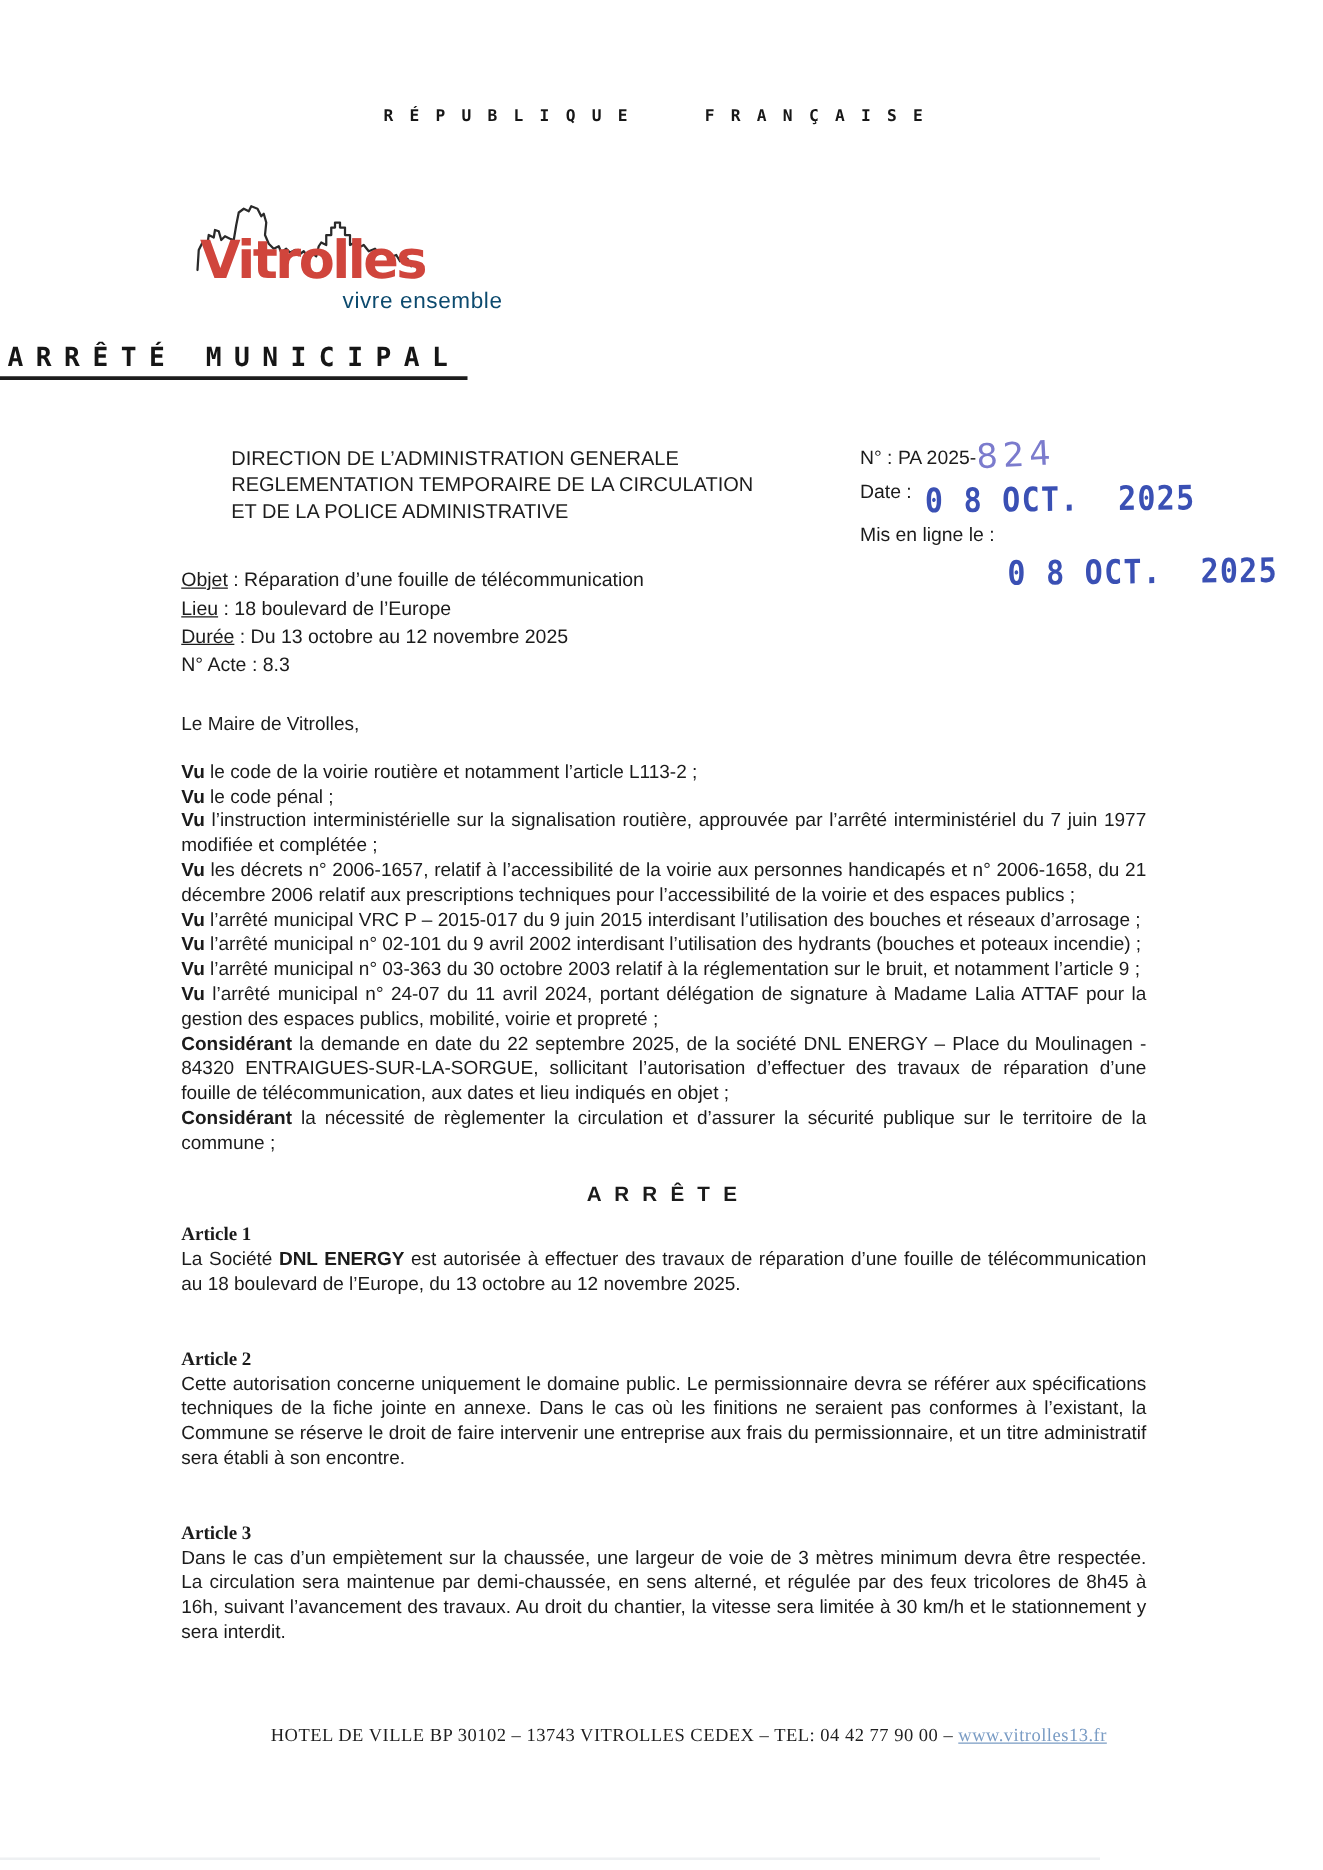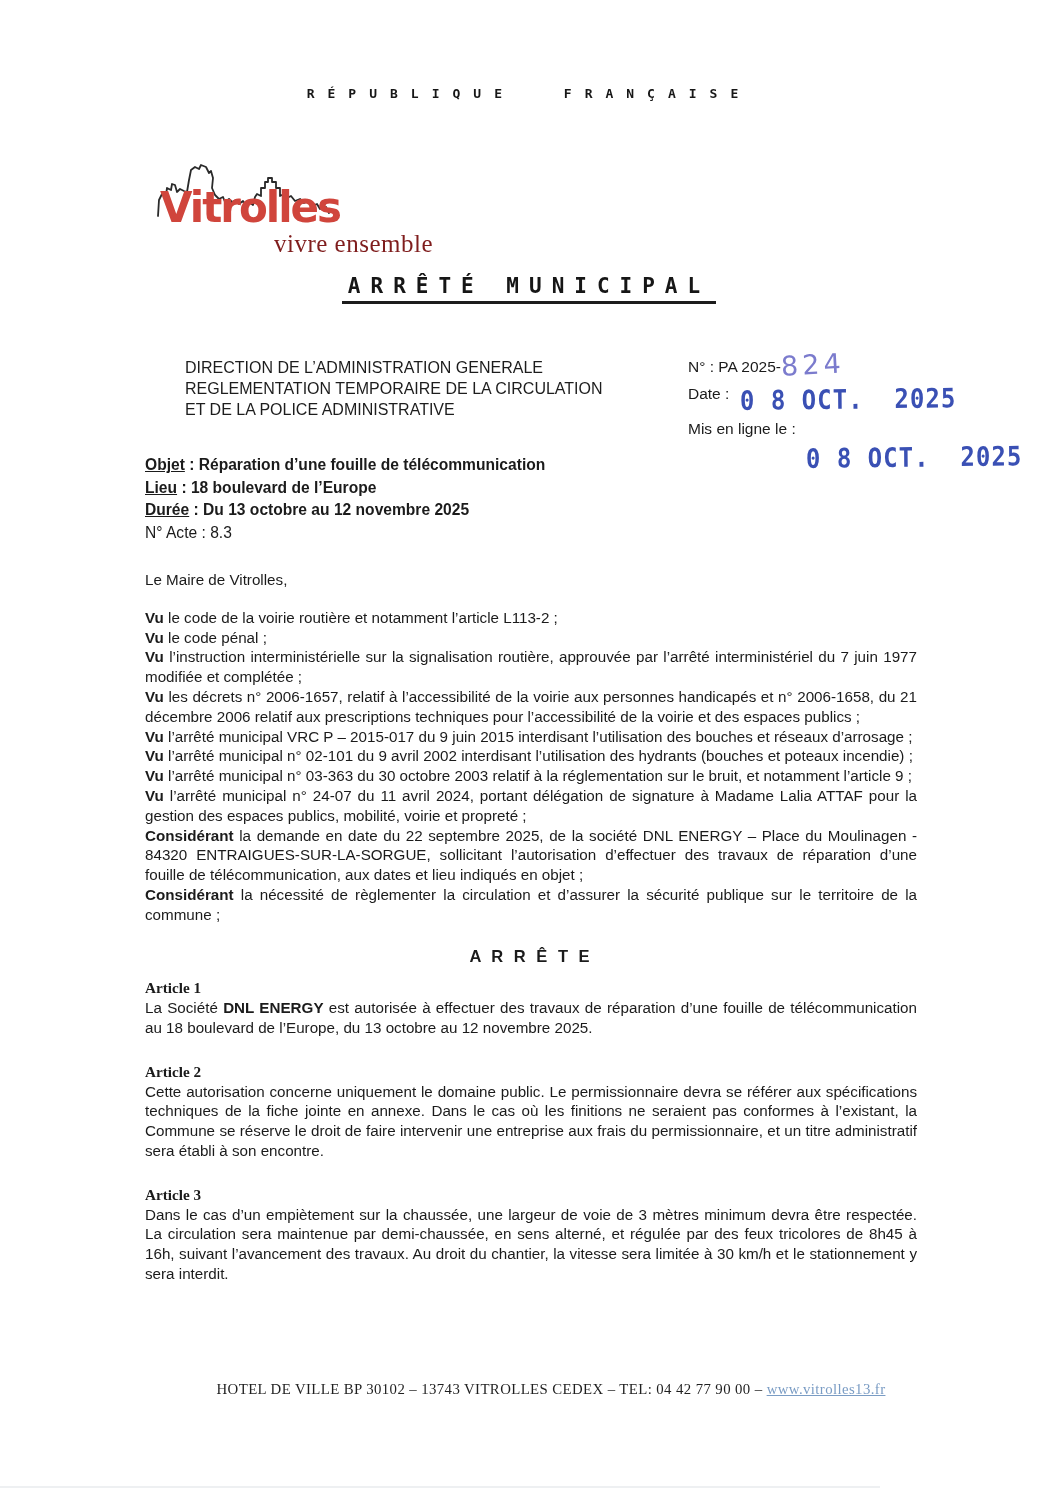--- a/index.html
+++ b/index.html
@@ -29,27 +29,27 @@
   .logo svg { position:absolute; top:2px; left:6px; }
   .logo-name {
     position:absolute; top:22px; left:10px;
     font-family:"DejaVu Sans", sans-serif;
     font-weight:700; font-size:42px; line-height:60px;
     letter-spacing:-2px;
     color:#d0453c;
   }
   .logo-tag {
     position:absolute; top:74px; left:124px;
-    font-family:Liberation Serif, serif;
-    font-size:25px; font-weight:500; color:#7f1d1d;
+    font-family:Liberation Sans, sans-serif;
+    font-size:18px; font-weight:500; color:#0c4a6e;
     letter-spacing:0.5px;
   }
 
   
-  .doc-title { top:274px; left:0; width:100%; text-align:center; }
+  .doc-title { top:274px; left:0; width:100%; }
   .doc-title span {
     display:inline-block;
     font-family:"DejaVu Sans Mono", monospace;
     font-weight:700; font-size:21px;
     letter-spacing:10px;
     border-bottom:3px solid #1c1c1c;
     padding:0 6px 3px 6px;
     color:#161616;
   }
 
@@ -76,37 +76,37 @@
     white-space:pre;
     transform:scaleY(1.12) rotate(-0.6deg);
     transform-origin:left center;
   }
   .stamp-1 { left:52px; top:38px; }
   .stamp-2 { left:118px; top:96px; }
   .ref-online-label { margin-top:14px; }
 
   
   .subject { top:454px; left:145px; font-size:15.6px; line-height:22.5px; }
-  .subject .b { font-weight:700;text-align:right; }
+  .subject .b { font-weight:400;text-align:right; }
   .subject .u { text-decoration:underline; }
   .subject .plain { font-weight:400; }
 
   
   .main { top:570px; left:145px; width:772px; font-size:15.2px; line-height:19.8px; }
   .main p { margin:0; text-align:justify; }
   .salutation { text-align:left !important; }
   .recitals { margin-top:18px; }
   .lead { font-weight:700; }
   .arrete-heading {
     text-align:center !important;
     font-weight:700; font-size:16.5px;
     letter-spacing:3px;
     margin:22px 0 12px 0 !important;
   }
-  .article { margin-top:24px; }
+  .article { margin-top:40px; }
   .article.first { margin-top:12px; }
   .article-heading { font-weight:700; text-align:left;font-family:Liberation Serif, serif; }
   .article strong { font-weight:700; }
 
   
   .footer {
     top:1381px; left:0; width:100%;
     text-align:center;
     font-family:"Liberation Serif", serif;
     font-size:14.8px; letter-spacing:0.4px;

